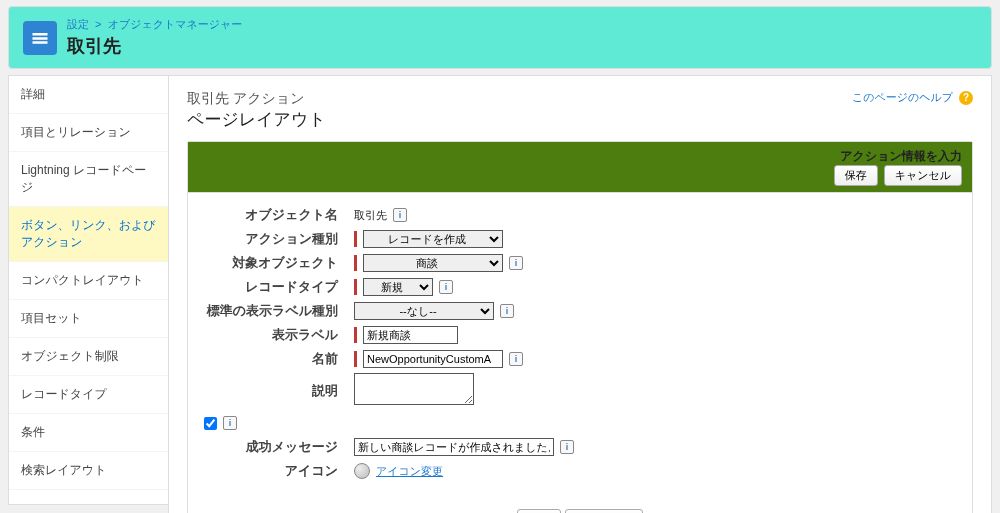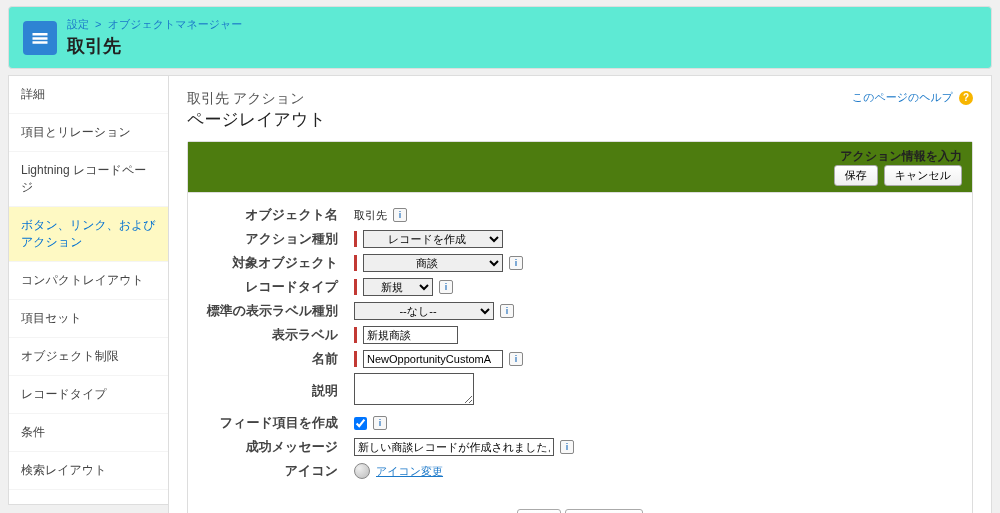--- a/index.html
+++ b/index.html
@@ -153,21 +153,20 @@
         </div>
 
         <div class="row" style="align-items:center">
           <div class="lbl" style="padding-top:3px">説明</div>
           <div class="val">
             <textarea style="width: 120px; height: 32px;"></textarea>
           </div>
         </div>
 
         <div class="row" style="margin-top:8px">
-          <div class="lbl">フィード項目を作成</div>
           <div class="val">
             <input type="checkbox" checked="" style="">
             <span class="info">i</span>
           </div>
         </div>
 
         <div class="row">
           <div class="lbl">成功メッセージ</div>
           <div class="val">
             <input type="text" style="width: 200px;" value="新しい商談レコードが作成されました。">

